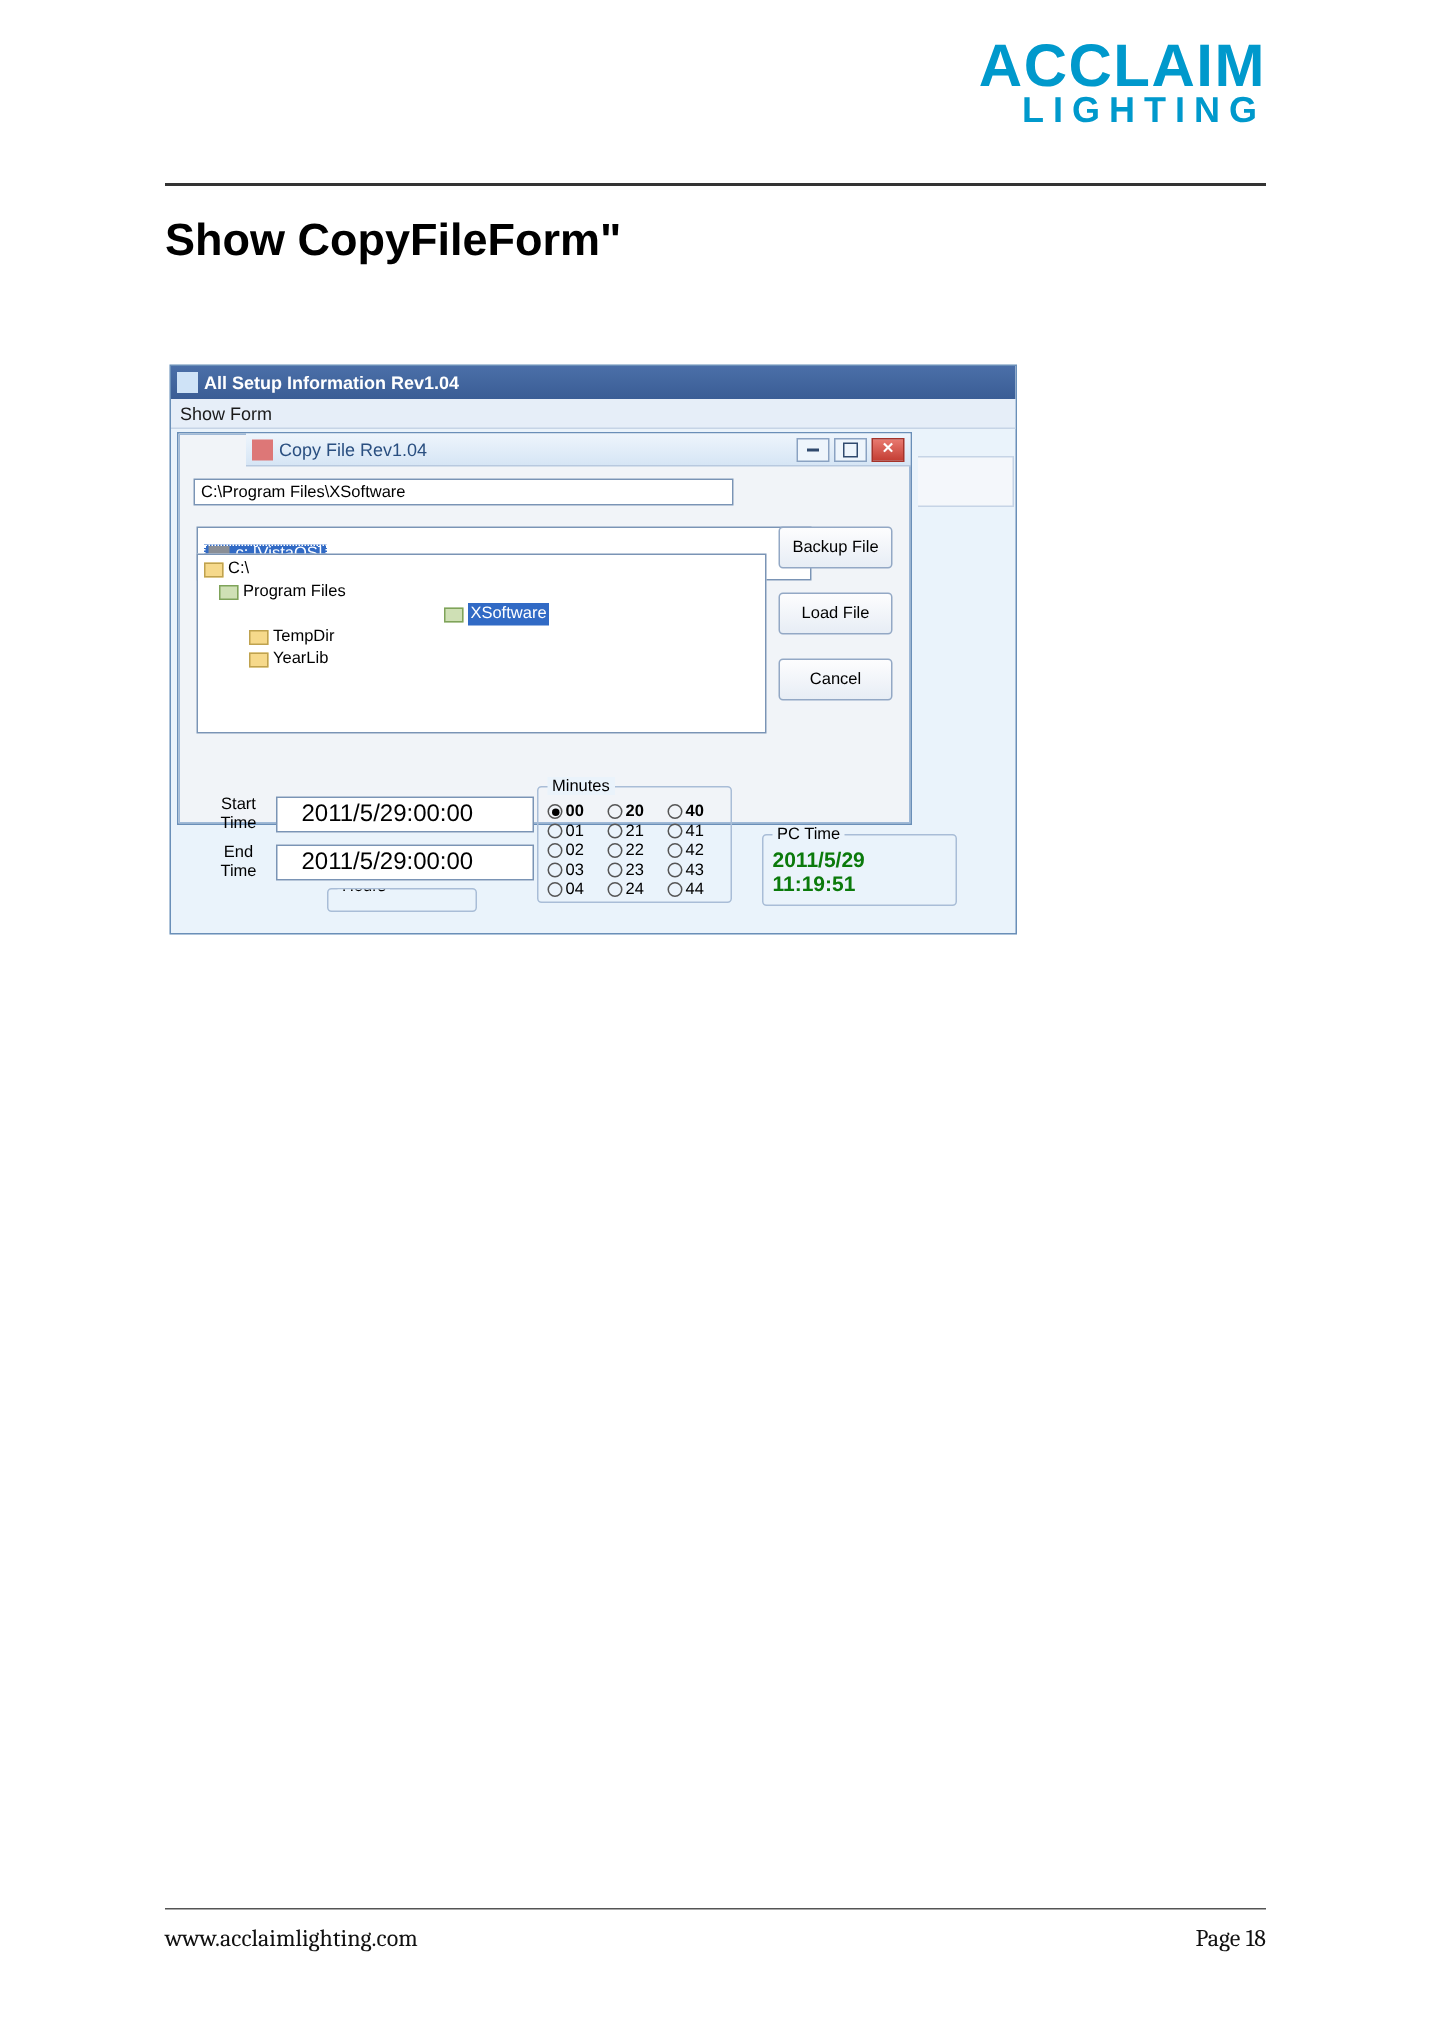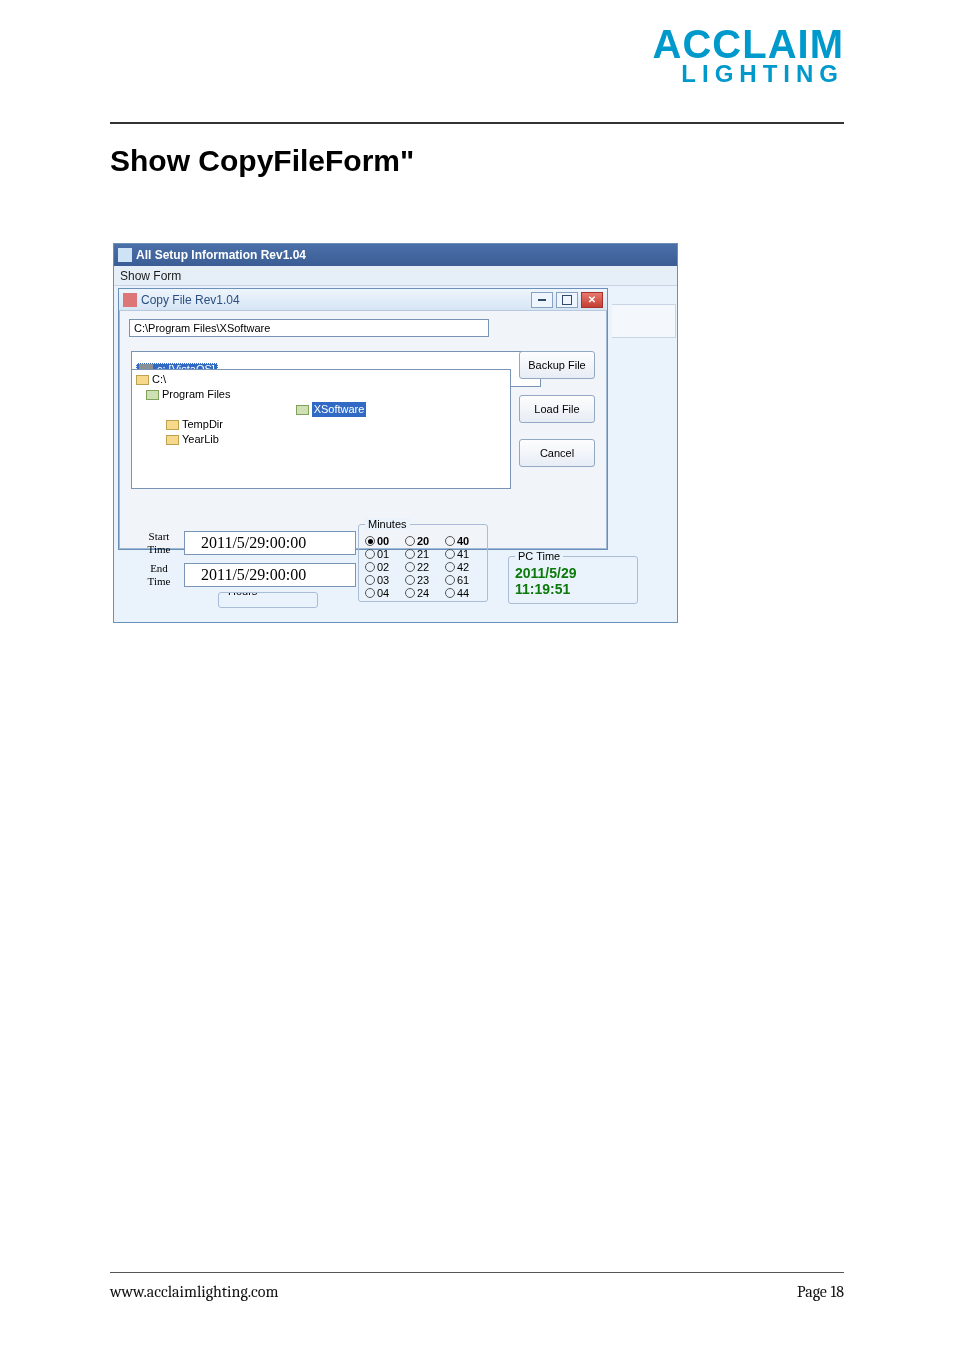--- a/index.html
+++ b/index.html
@@ -97,20 +97,21 @@
   .menubar span { color: #1a1a1a; }
   .inner-window {
     position: absolute;
     left: 4px;
     top: 44px;
     width: 490px;
     height: 262px;
     background: #f1f4f8;
     border: 1px solid #6a8fb8;
     box-shadow: 0 0 0 1px #9fb9d7 inset;
+    padding-left: 45px;
   }
   .titlebar2 {
     height: 22px;
     background: linear-gradient(#eef5fc, #d6e5f5);
     border-bottom: 1px solid #b8c9df;
     display: flex;
     align-items: center;
     padding: 0 4px;
     color: #2a4f80;
     justify-content: space-between;
@@ -220,21 +221,21 @@
     left: 4px; top: 286px;
     width: 556px;
     height: 92px;
   }
   .times {
     position: absolute;
     left: 22px; top: 0;
     width: 216px;
   }
   .time-row {
-    display: flex; align-items: center; margin-bottom: 6px; gap: 6px; font-family: Liberation Serif, serif;
+    display: flex; align-items: center; margin-bottom: 6px; gap: 6px;
   }
   .time-label {
     width: 38px; font-size: 11px; text-align: center; line-height: 13px;
   }
   .time-field {
     flex: 1;
     height: 24px;
     background: #fff;
     border: 1px solid #7a94b5;
     padding: 0 16px;
@@ -473,21 +474,21 @@
             <div class="radio-cell">
               <span class="radio"></span>
               <span>03</span>
             </div>
             <div class="radio-cell">
               <span class="radio"></span>
               <span>23</span>
             </div>
             <div class="radio-cell">
               <span class="radio"></span>
-              <span>61</span>
+              <span>43</span>
             </div>
             <div class="radio-cell">
               <span class="radio"></span>
               <span>04</span>
             </div>
             <div class="radio-cell">
               <span class="radio"></span>
               <span>24</span>
             </div>
             <div class="radio-cell">

